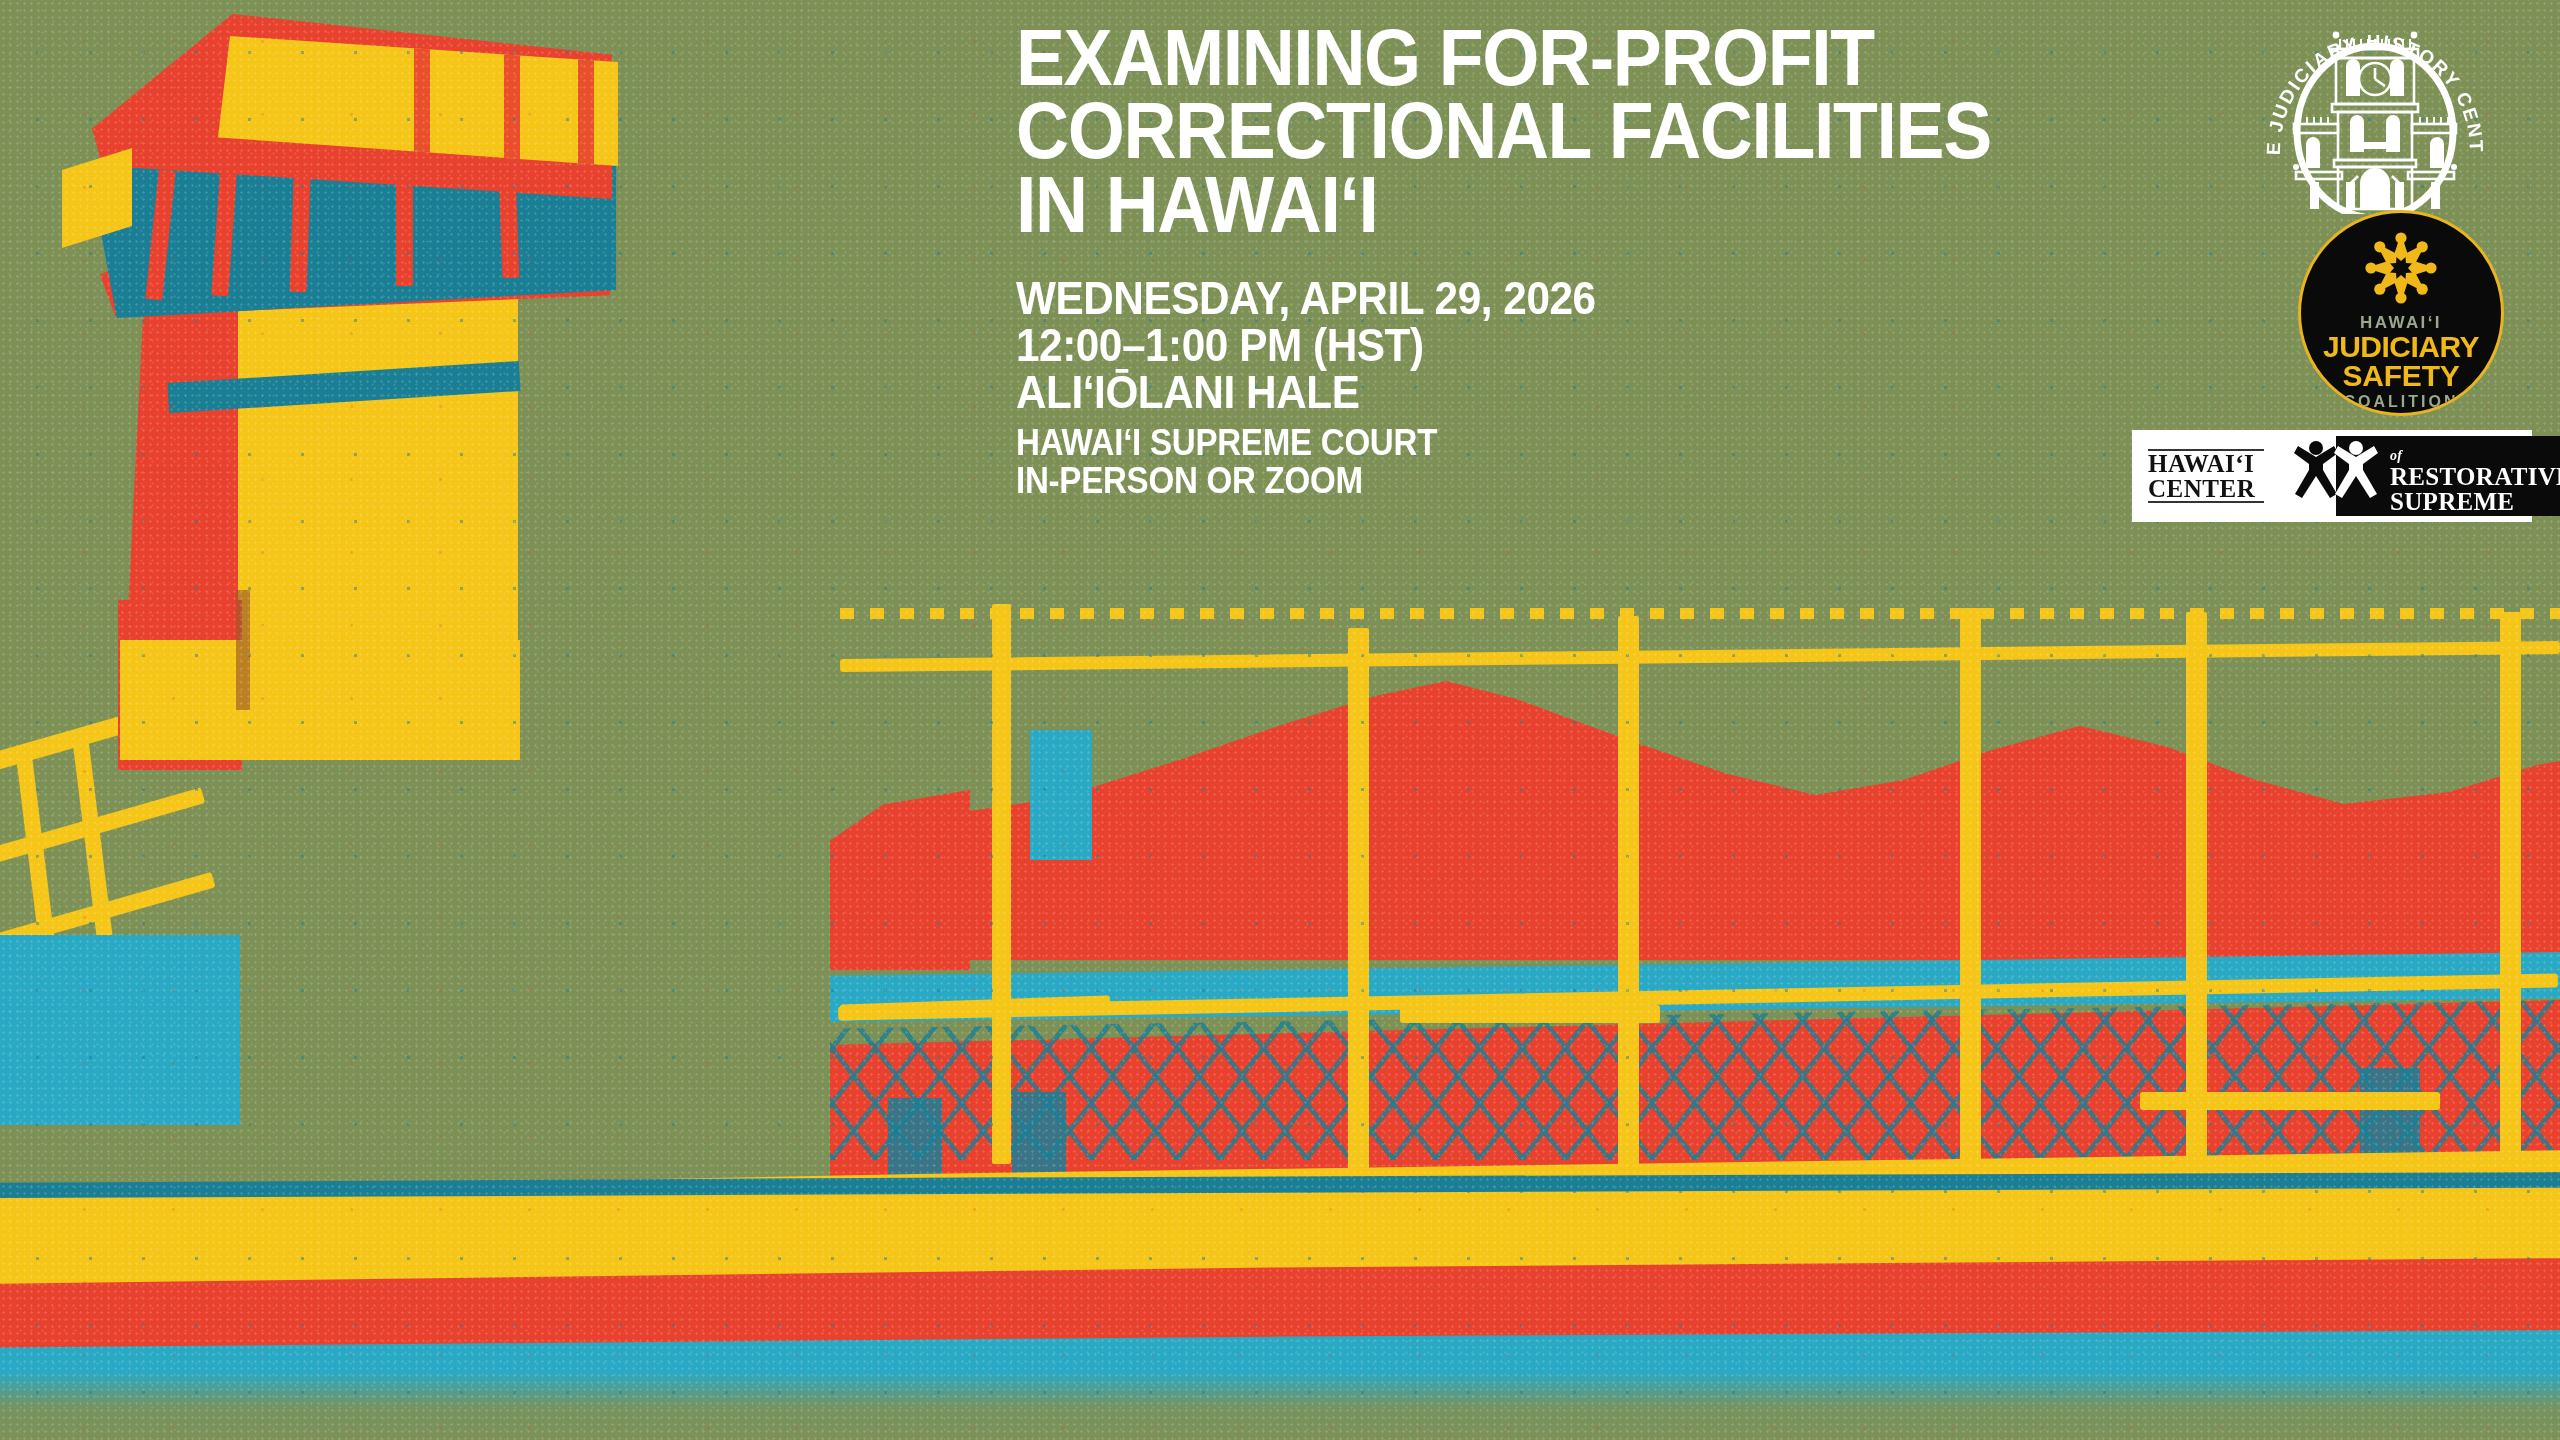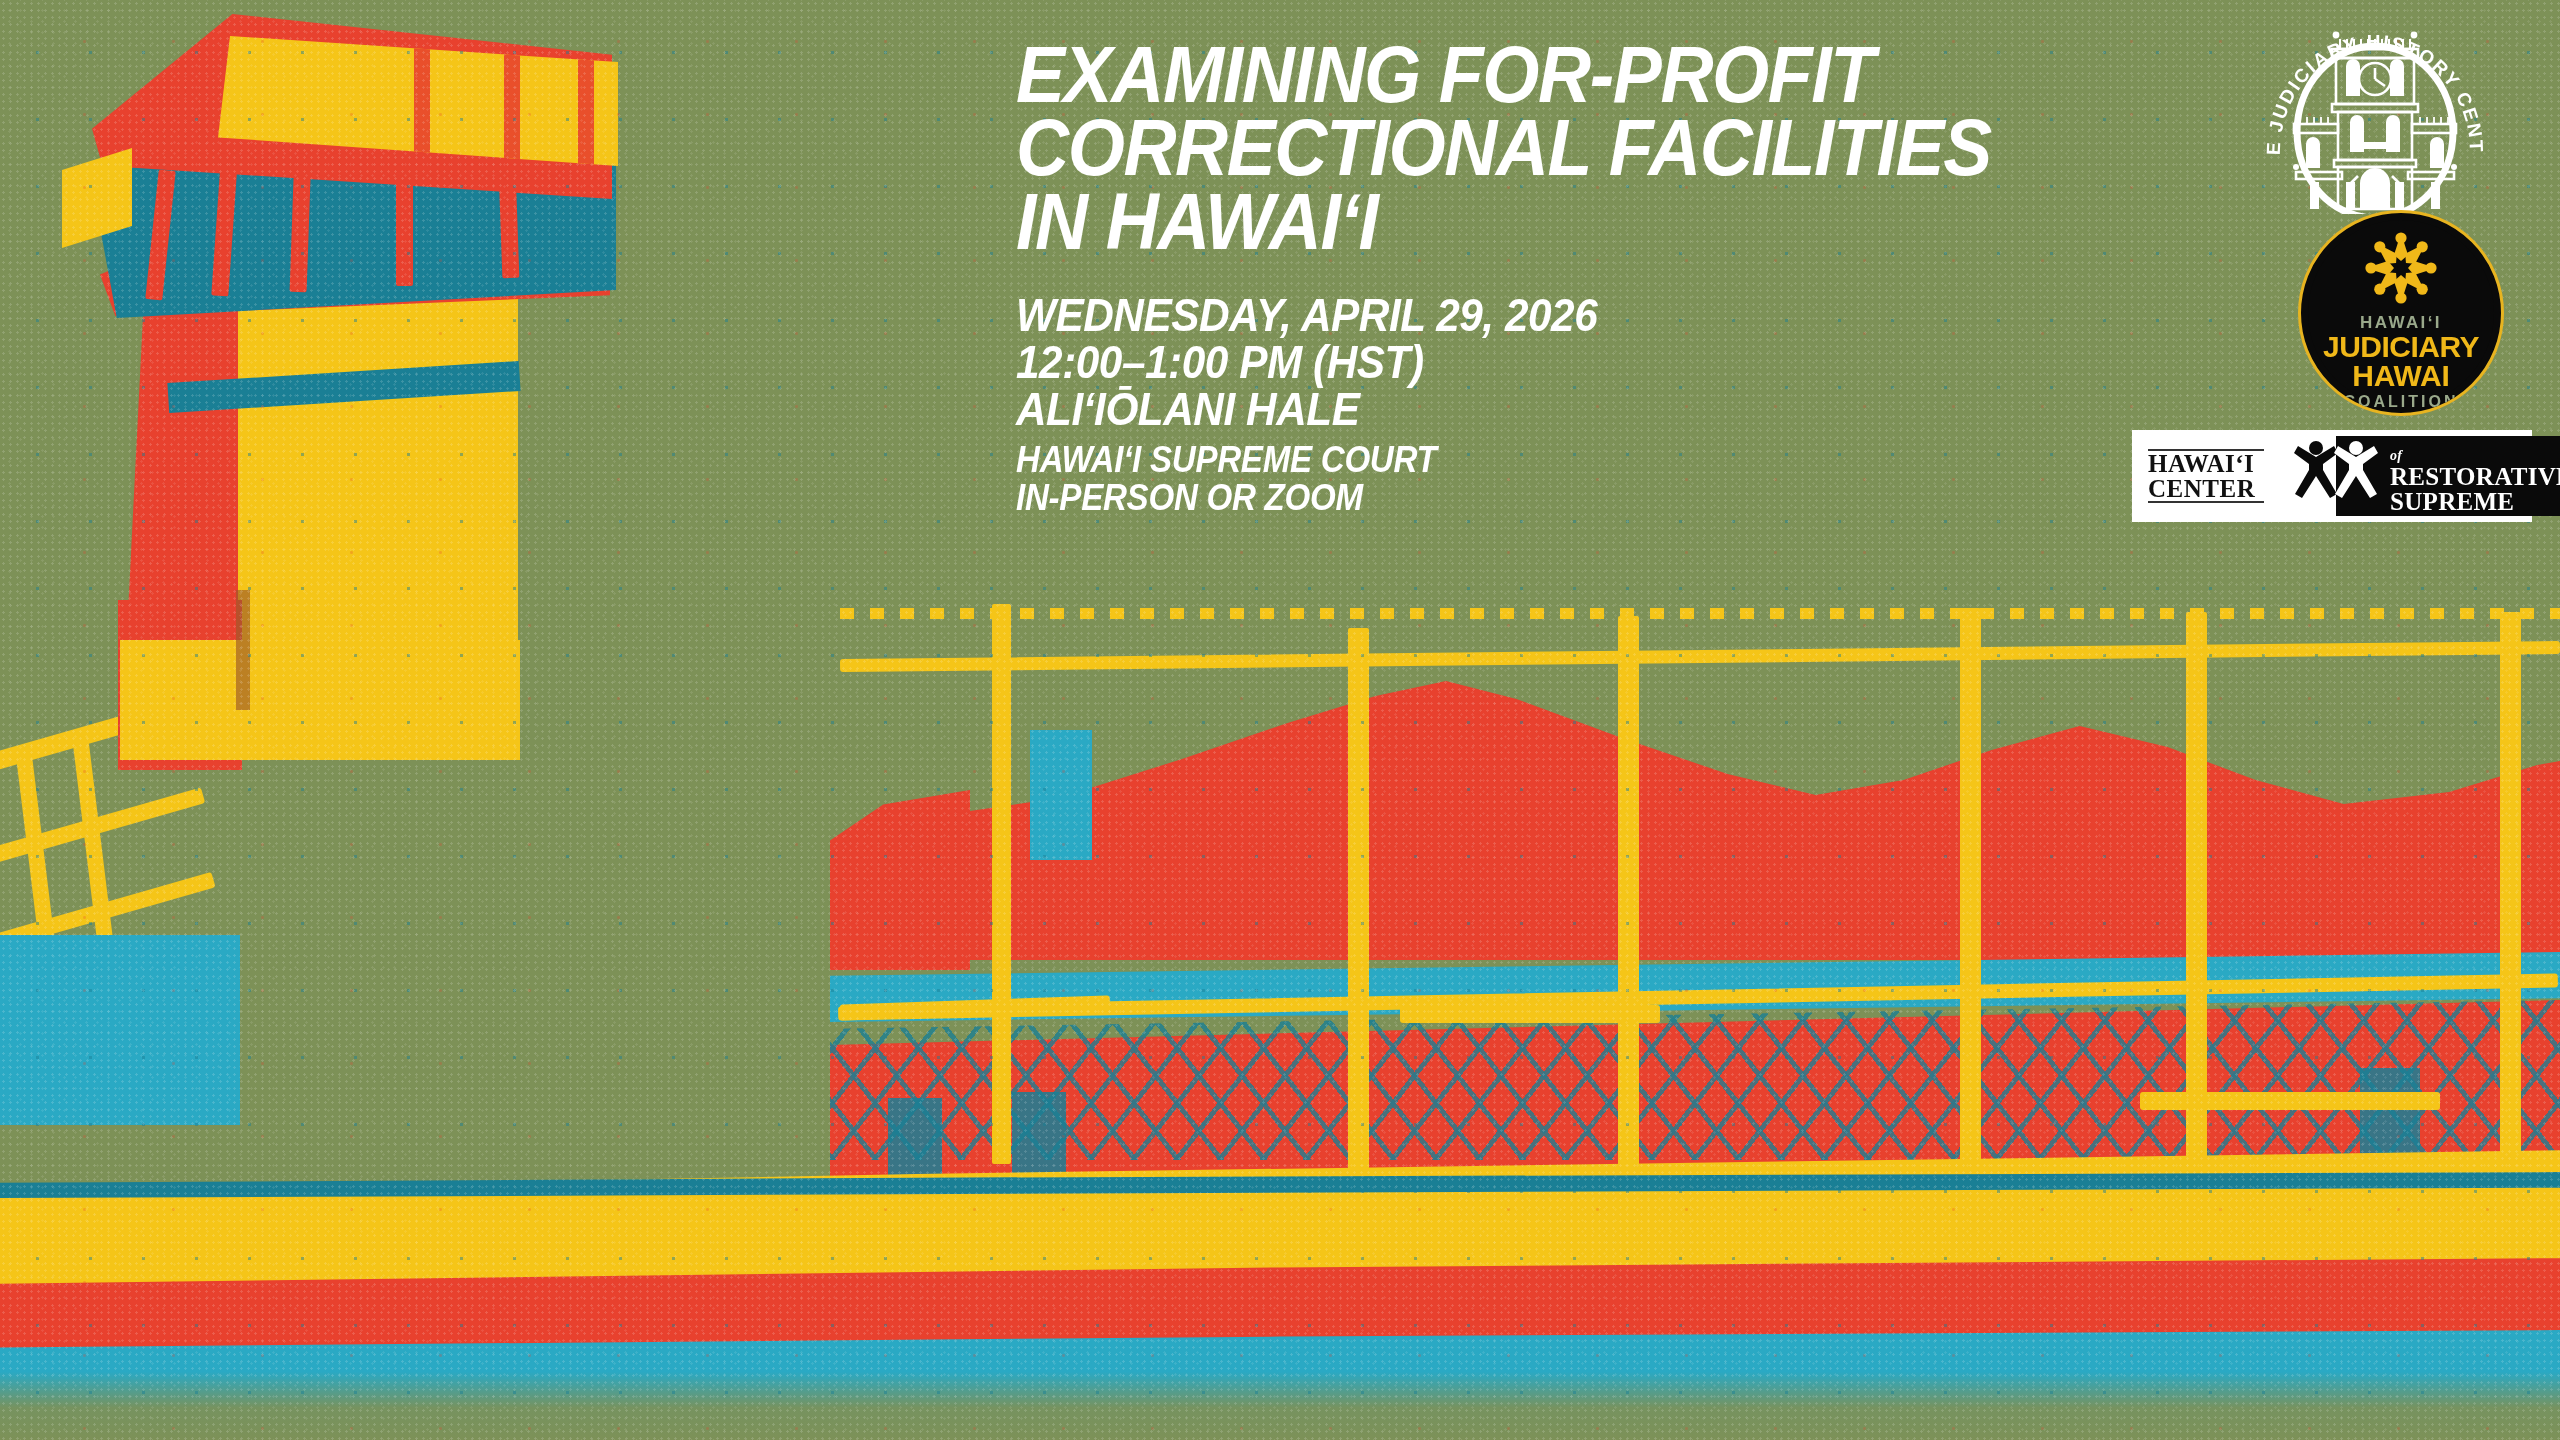--- a/index.html
+++ b/index.html
@@ -180,23 +180,22 @@
     left:-20px; top:1348px; width:2600px; height:70px;
     background-image:radial-gradient(circle, #2aa9c4 1.7px, transparent 2.2px);
     background-size:9px 9px;
     -webkit-mask-image:linear-gradient(to bottom, #000 0%, rgba(0,0,0,.25) 70%, transparent 100%);
     mask-image:linear-gradient(to bottom, #000 0%, rgba(0,0,0,.25) 70%, transparent 100%);
     opacity:.9;
   }
 
   
   .textblock{
-    position:absolute; left:1016px; top:38px; width:1180px;
+    position:absolute; left:1016px; top:21px; width:1180px;
     color:#ffffff;
-    font-style:italic;
   }
   .headline{
     font-family:"Liberation Sans", sans-serif;
     font-weight:bold;
     font-size:79px;
     line-height:.93;
     letter-spacing:-1.5px;
     transform:scaleX(.93);
     transform-origin:left top;
     margin:0 0 34px 0;
@@ -480,21 +479,21 @@
             <g transform="rotate(315 42 39)">
               <path d="M42,4 l7,22 -7,6 -7,-6 z"></path>
               <circle cx="42" cy="9" r="5.6"></circle>
             </g>
           </g>
           <circle cx="42" cy="39" r="4" fill="#0a0a0a"></circle>
         </svg>
       </div>
       <div class="l1">HAWAI‘I</div>
       <div class="l2">JUDICIARY</div>
-      <div class="l3">HAWAI</div>
+      <div class="l3">SAFETY</div>
       <div class="l4">COALITION</div>
     </div>
 
     <div class="hfrj">
       <div class="hfrj-left">
         <div class="r"></div>
         <div class="t">HAWAI‘I</div>
         <div class="t">CENTER</div>
         <div class="r"></div>
       </div>

